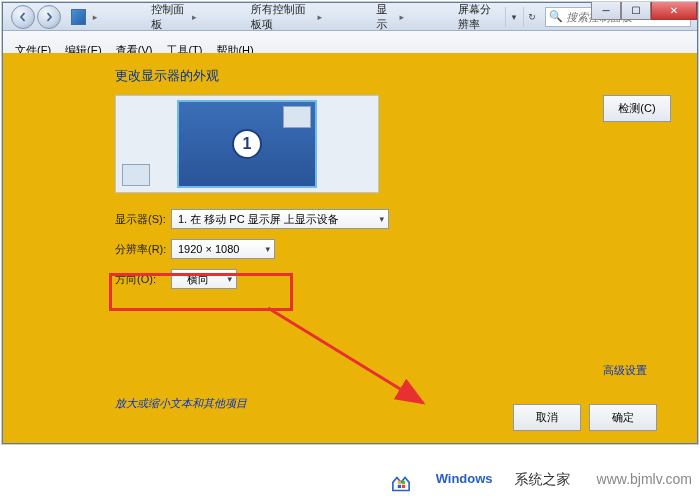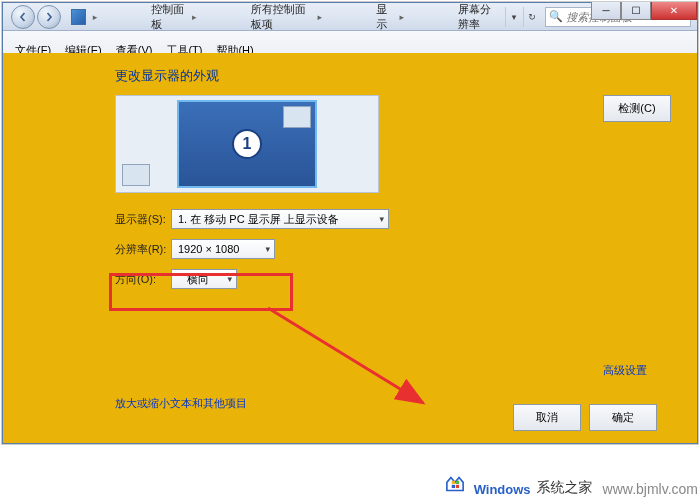--- a/index.html
+++ b/index.html
@@ -47,27 +47,27 @@
 .combo::after { content: "▾"; position: absolute; right: 4px; font-size: 9px; color: #444; }
 .combo.display { width: 218px; }
 .combo.res { width: 104px; }
 .combo.orient { width: 66px; justify-content: center; }
 
 .highlight-box { position: absolute; border: 3px solid #e83030; pointer-events: none; }
 .hb1 { left: 106px; top: 270px; width: 184px; height: 38px; }
 
 .adv-link { position: absolute; right: 50px; top: 310px; color: #0033cc; font-size: 11px; cursor: pointer; font-family: Liberation Serif, serif; }
 .help-links { position: absolute; left: 112px; top: 340px; font-size: 11px; line-height: 1.9; }
-.help-links a { color: #0033cc; cursor: pointer; display: block; }
+.help-links a { color: #0033cc; cursor: pointer; display: block; font-style: italic; }
 
 .arrow-svg { position: absolute; left: 260px; top: 300px; pointer-events: none; }
 
 .footer-btns { position: absolute; right: 40px; bottom: 12px; display: flex; gap: 8px; }
 
-.watermark { position: absolute; right: 2px; bottom: 6px; display: flex; align-items: flex-end; gap: 6px; font-size: 13px; }
+.watermark { position: absolute; right: 8px; bottom: 6px; display: flex; align-items: flex-start; gap: 22px; font-size: 13px; }
 .watermark .txt1 { color: #2860c8; font-weight: 600; }
 .watermark .txt2 { color: #333; font-size: 14px; }
 .watermark .txt3 { color: #888; font-size: 14px; margin-left: 4px; }
 .wm-icon { width: 26px; height: 26px; }
 </style>
 </head>
 <body>
 
 <div class="window">
 

